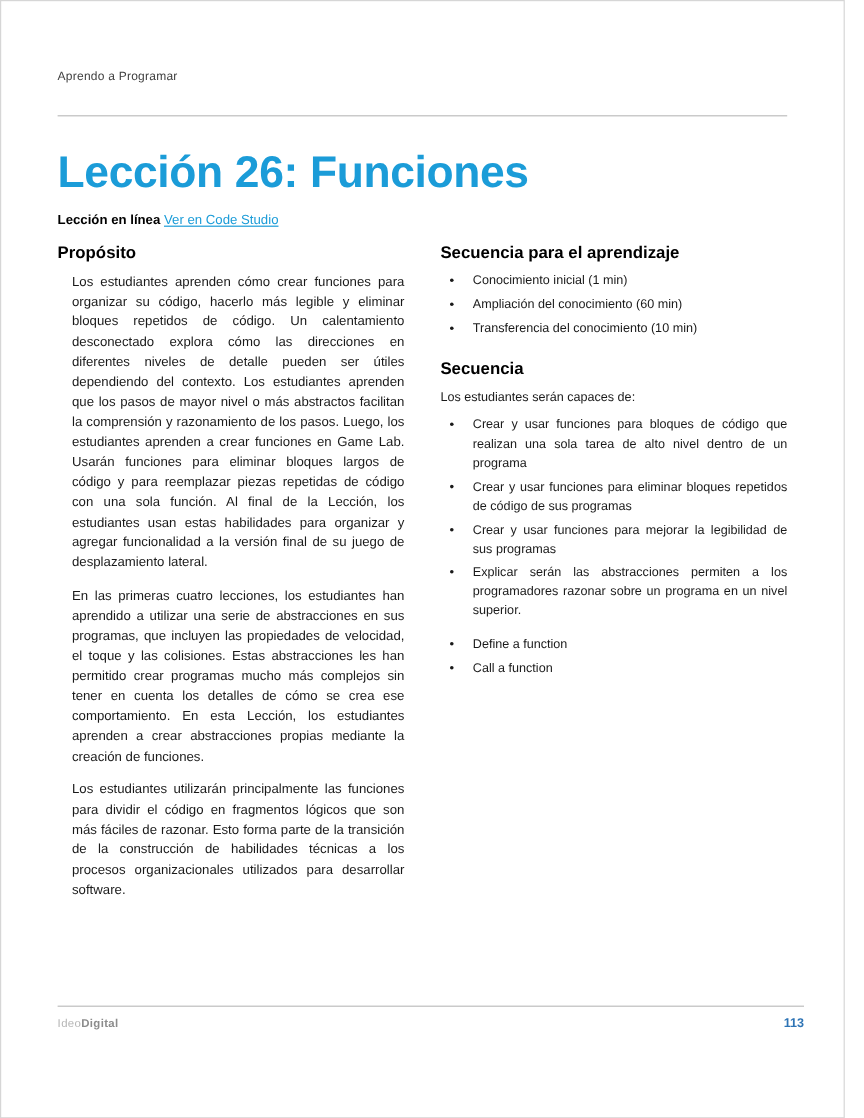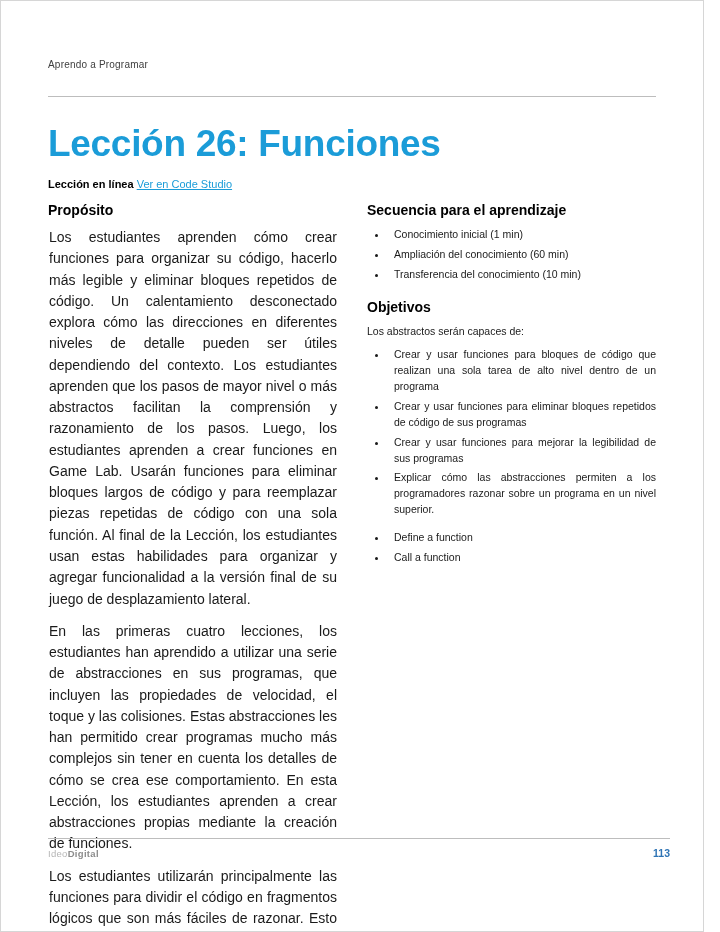--- a/index.html
+++ b/index.html
@@ -57,24 +57,24 @@
 
   h2.section-heading {
     font-size: 14px;
     font-weight: bold;
     color: #000;
     margin: 16px 0 9px 0;
   }
   h2.first { margin-top: 6px; }
 
   p.body-text {
-    font-size: 14px;
+    font-size: 11px;
     line-height: 1.52;
     text-align: justify;
-    margin: 0 0 11px 1px;
+    margin: 0 0 11px 12px;
     color: #1a1a1a;
   }
 
   ul.bullets {
     margin: 2px 0 12px 0;
     padding-left: 21px;
     list-style: disc;
   }
   ul.bullets li {
     font-size: 10.5px;
@@ -142,27 +142,27 @@
     </div>
 
     <div class="col">
       <h2 class="section-heading first">Secuencia para el aprendizaje</h2>
       <ul class="bullets">
         <li>Conocimiento inicial (1 min)</li>
         <li>Ampliación del conocimiento (60 min)</li>
         <li>Transferencia del conocimiento (10 min)</li>
       </ul>
 
-      <h2 class="section-heading">Objetivos</h2>
-      <p class="intro-line">Los abstractos serán capaces de:</p>
+      <h2 class="section-heading">Secuencia</h2>
+      <p class="intro-line">Los estudiantes serán capaces de:</p>
       <ul class="bullets">
         <li>Crear y usar funciones para bloques de código que realizan una sola tarea de alto nivel dentro de un programa</li>
         <li>Crear y usar funciones para eliminar bloques repetidos de código de sus programas</li>
         <li>Crear y usar funciones para mejorar la legibilidad de sus programas</li>
-        <li>Explicar cómo las abstracciones permiten a los programadores razonar sobre un programa en un nivel superior.</li>
+        <li>Explicar serán las abstracciones permiten a los programadores razonar sobre un programa en un nivel superior.</li>
       </ul>
 
 
       <ul class="bullets">
         <li>Define a function</li>
         <li>Call a function</li>
       </ul>
     </div>
 
   </div>

